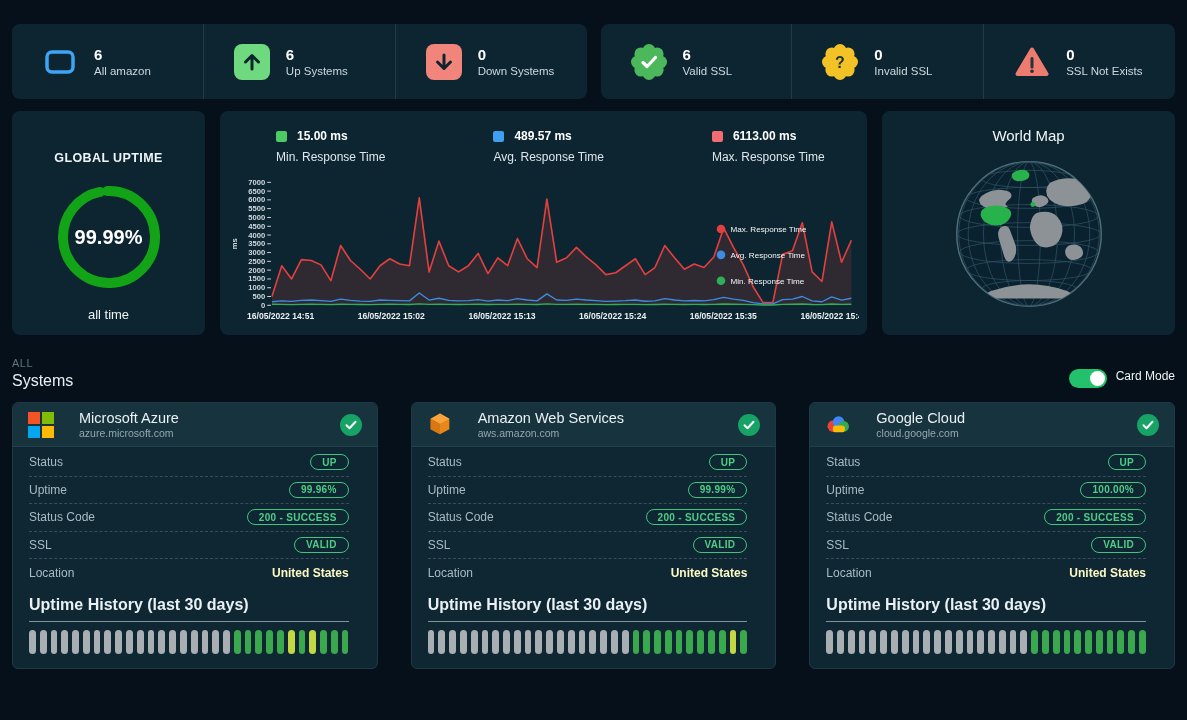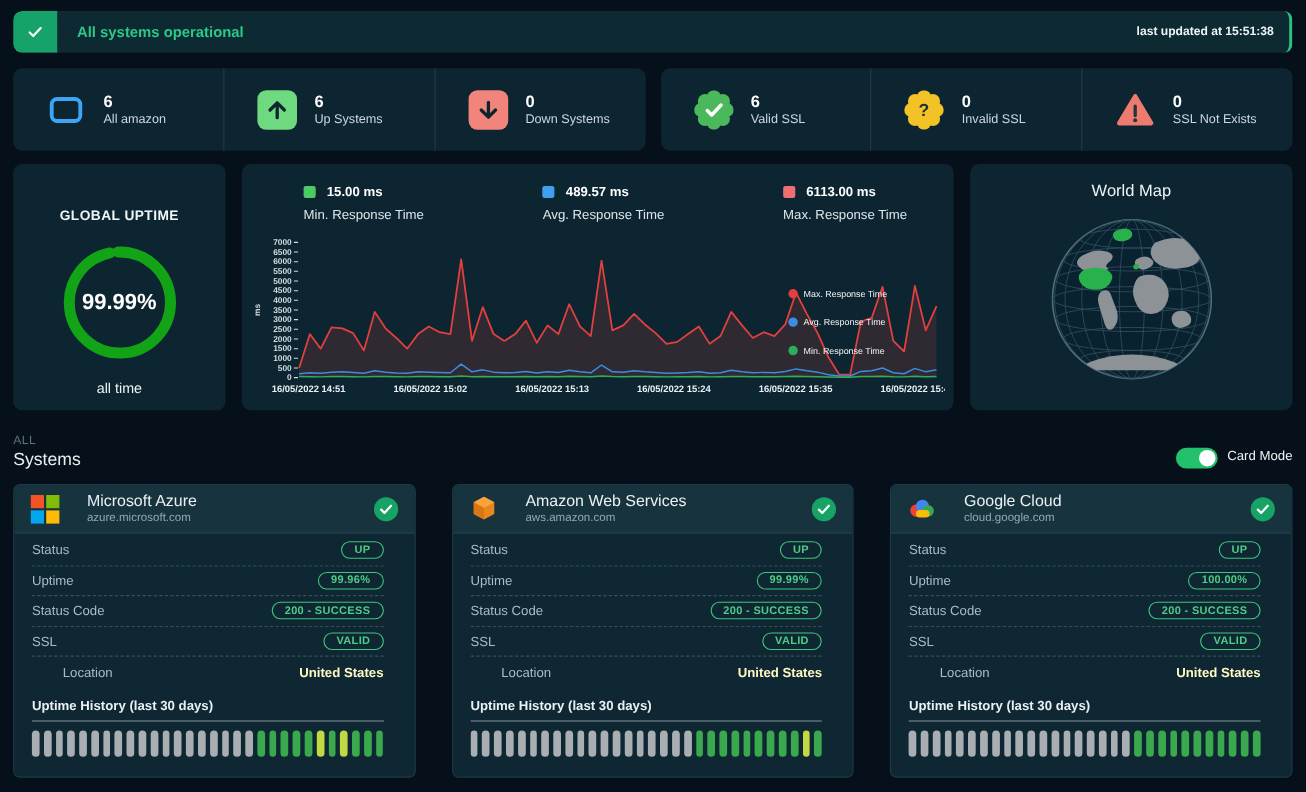--- a/index.html
+++ b/index.html
@@ -83,48 +83,39 @@
   .sys-name { font-size:14.5px; color:#eaf0f3; }
   .sys-url { font-size:10.5px; color:#94a7af; margin-top:1px; }
   .ok-badge { margin-left:auto; width:24px; height:24px; flex:0 0 auto; }
   .logo { width:28px; height:28px; flex:0 0 auto; display:flex; align-items:center; justify-content:center; }
   .mslogo { display:grid; grid-template-columns:12px 12px; grid-template-rows:12px 12px; gap:2px; }
   .mslogo span { display:block; }
 
   .sysbody { padding:2px 28px 0 16px; flex:1; }
   .sysrow { display:flex; align-items:center; justify-content:space-between; height:27.5px;
             border-bottom:1px dashed rgba(150,172,182,0.30); }
-  .sysrow.last { border-bottom:none;margin-left:28px; }
+  .sysrow.last { border-bottom:none; }
   .rk { font-size:12px; color:#a9bcc4; }
   .pill { border:1.5px solid #3fc57e; color:#4ecd87; border-radius:11px; padding:1.5px 11px;
           font-size:10px; font-weight:bold; letter-spacing:.3px; white-space:nowrap; }
   .rv-plain { font-size:12px; font-weight:bold; color:#fef9c3; }
 
-  .history-label { margin-top:9px; font-size:12px; font-weight:bold; color:#eaf0f3; }
+  .history-label { margin-top:9px; font-size:16px; font-weight:bold; color:#eaf0f3; }
   .history-rule { border:none; border-top:1px solid rgba(225,236,240,0.55); margin:7px 0 8px 0; }
   .history-bars { display:flex; gap:4px; }
   .hbar { width:7.2px; height:24px; border-radius:4px; }
   .hbar.gray { background:#a9aeb3; }
   .hbar.green { background:#3aa94d; }
   .hbar.yellow { background:#c3d943; }
 </style>
 </head>
 <body>
 
 <div class="page">
 
-  <div class="banner">
-    <span class="banner-check">
-      <svg width="16" height="16" viewBox="0 0 16 16">
-          <path d="M3 8.5l3.2 3.2L13 4.5" stroke="#fff" stroke-width="2" fill="none" stroke-linecap="round" stroke-linejoin="round"></path>
-        </svg>
-    </span>
-    <span class="banner-msg">All systems operational</span>
-    <span class="banner-updated">last updated at 15:51:38</span>
-  </div>
 
   <div class="stats-row">
     <div class="stats-card">
       <div class="stat">
         <span class="sicon">
           <svg width="36" height="36" viewBox="0 0 36 36">
               <rect x="5" y="8" width="26" height="20" rx="5" fill="none" stroke="#3da5f4" stroke-width="3.5"></rect>
             </svg>
         </span>
         <div class="stat-text">

